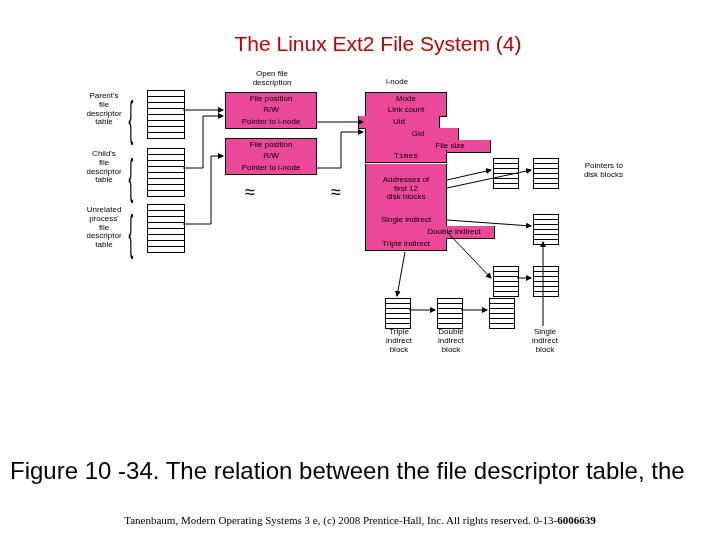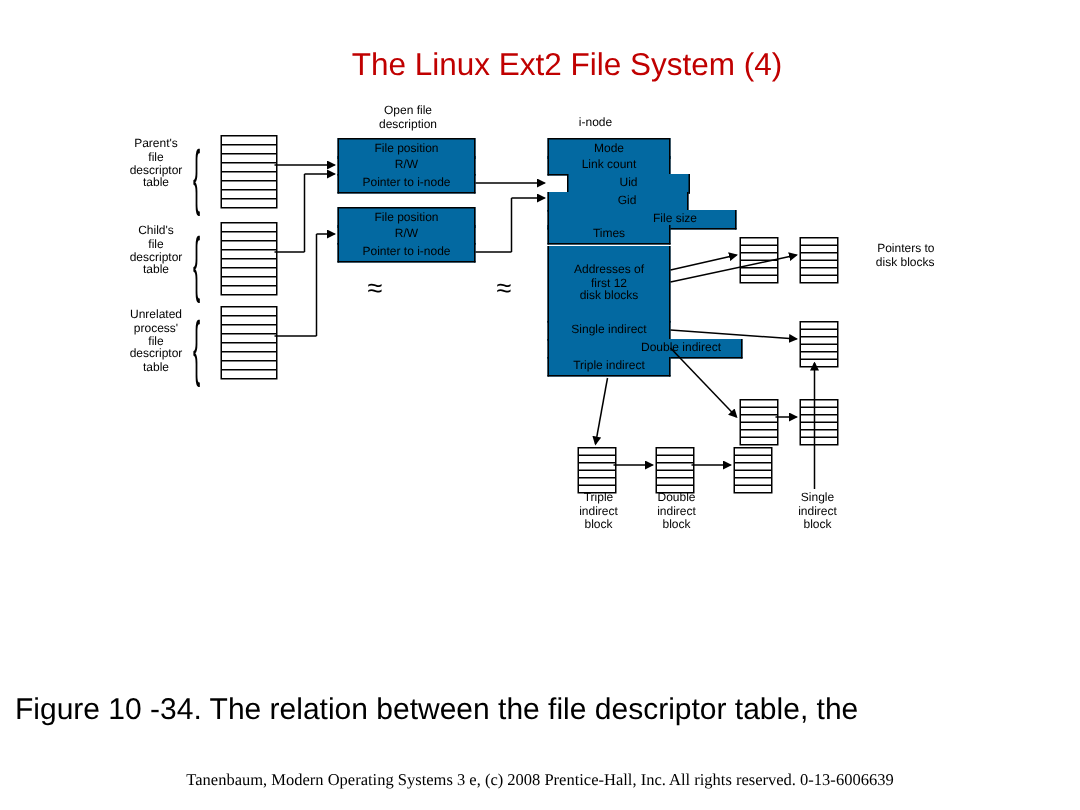--- a/index.html
+++ b/index.html
@@ -26,21 +26,21 @@
     top: 70px;
     width: 540px;
     height: 340px;
     font-size: 8px;
     color: #000;
   }
   .dlabel { position: absolute; line-height: 1.1; text-align: center; }
   .box {
     position: absolute;
     border: 1px solid #000;
-    background: #0369a1;
+    background: #ec4899;
     font-size: 8px;
     display: flex;
     align-items: center;
     justify-content: center;
     text-align: center;
     line-height: 1.05;
   }
   .stack {
     position: absolute;
     border: 1px solid #000;
@@ -66,35 +66,35 @@
     position: absolute;
     left: 0; top: 0;
     width: 540px; height: 340px;
     pointer-events: none;
   }
   .caption {
     position: absolute;
     left: 10px;
     bottom: 54px;
     width: 700px;
-    font-size: 20px;
+    font-size: 24px;
     line-height: 1.3;
     color: #000;
   }
   .caption .indent { padding-left: 34px; display: block; }
   .footer {
     position: absolute;
     left: 0;
     bottom: 14px;
     width: 720px;
     text-align: center;
     font-size: 11px;
     font-family: "Times New Roman", serif;
   }
-  .footer .isbn { font-weight: normal; }
+  .footer .isbn { font-weight: bold; }
 </style>
 </head>
 <body>
 
 <h1 class="title">The Linux Ext2 File System (4)</h1>
 
 <div class="diagram">
 
   <div class="dlabel" style="left:152px;top:0px;width:70px;white-space:pre-line;">Open file
 description</div>
@@ -155,24 +155,24 @@
 
   <div class="box" style="left:140px;top:68px;width:90px;height:12px;">File position</div>
   <div class="box" style="left:140px;top:80px;width:90px;height:12px;border-top:none;">R/W</div>
   <div class="box" style="left:140px;top:92px;width:90px;height:12px;border-top:none;">Pointer to i-node</div>
 
   <div class="approx" style="left:160px;top:112px;">≈</div>
   <div class="approx" style="left:246px;top:112px;">≈</div>
 
   <div class="box" style="left:280px;top:22px;width:80px;height:12px;">Mode</div>
   <div class="box" style="left:280px;top:34px;width:80px;height:12px;border-top:none;">Link count</div>
-  <div class="box" style="left:293px;top:46px;width:80px;height:12px;border-top:none;">Uid</div>
+  <div class="box" style="left:273px;top:46px;width:80px;height:12px;border-top:none;">Uid</div>
   <div class="box" style="left:280px;top:58px;width:80px;height:12px;border-top:none;padding-left:12px;">Gid</div>
   <div class="box" style="left:280px;top:70px;width:80px;height:12px;border-top:none;padding-left:44px;">File size</div>
-  <div class="box" style="left:280px;top:80px;width:80px;height:12px;border-top:none;">Times</div>
+  <div class="box" style="left:280px;top:80px;width:80px;height:12px;border-top:none;font-family:Liberation Mono, monospace;">Times</div>
   <div class="box" style="left:280px;top:94px;width:80px;height:50px;border-top:none;white-space:pre-line;">Addresses of
 first 12
 disk blocks</div>
   <div class="box" style="left:280px;top:144px;width:80px;height:12px;border-top:none;">Single indirect</div>
   <div class="box" style="left:280px;top:156px;width:80px;height:12px;border-top:none;padding-left:48px;">Double indirect</div>
   <div class="box" style="left:280px;top:168px;width:80px;height:12px;border-top:none;">Triple indirect</div>
 
   <div class="stack smallstack" style="left:408px;top:88px;width:24px;">
     <div></div>
       <div></div>

